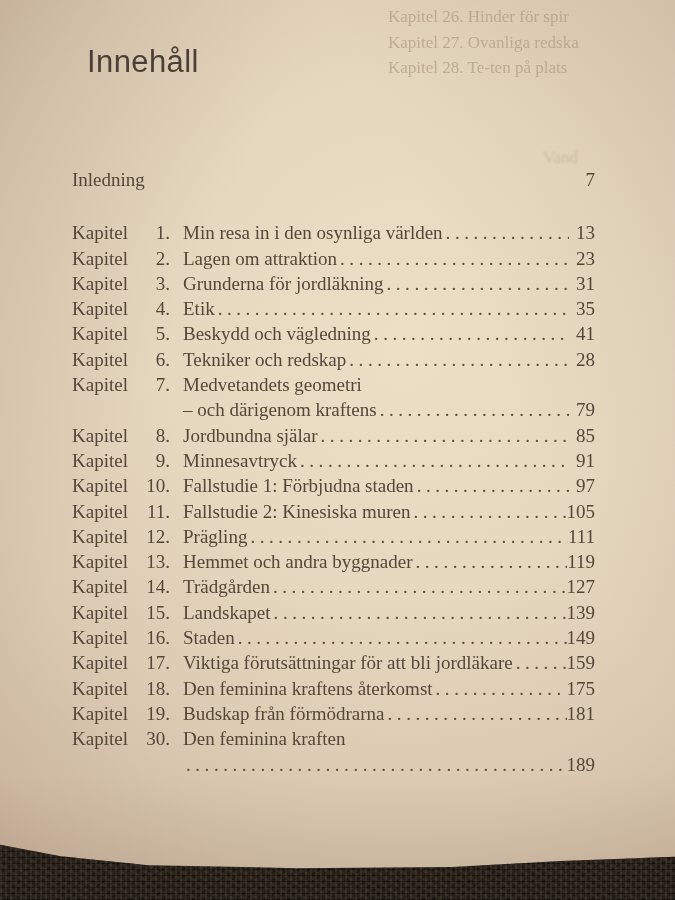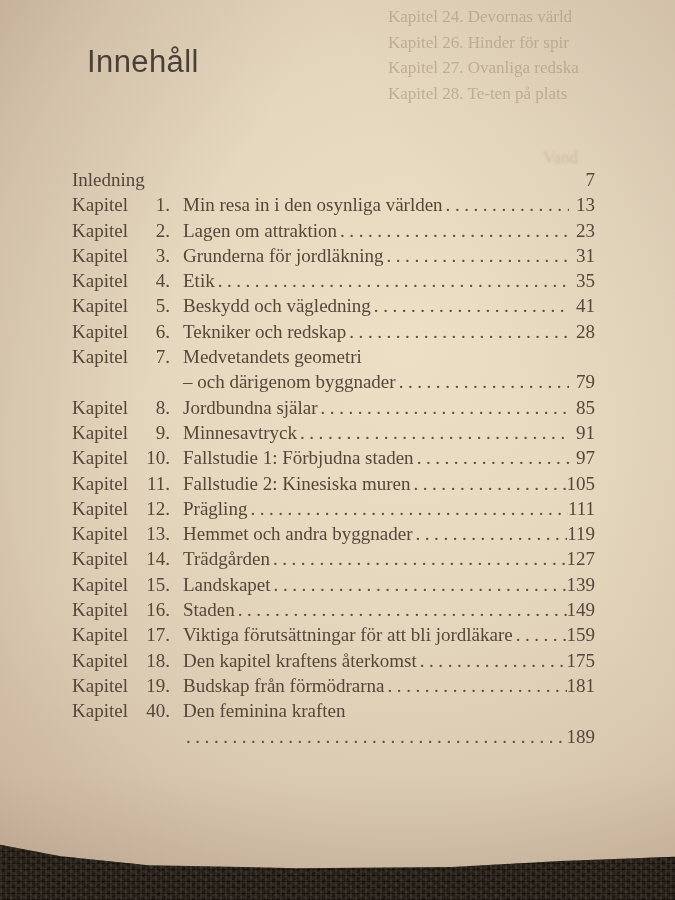--- a/index.html
+++ b/index.html
@@ -43,42 +43,41 @@
   .row{display:flex;align-items:baseline;white-space:nowrap;}
   .lab{flex:none;width:66px;}
   .num{flex:none;width:32px;text-align:right;margin-right:13px;}
   .ttl{flex:none;}
   .indent{flex:none;width:111px;}
   .dots{
     flex:1 1 0;overflow:hidden;margin-left:3px;
     letter-spacing:4.55px;color:#5d4e40;
   }
   .pg{flex:none;min-width:26px;text-align:right;}
-  .row.intro{align-items:flex-end;}
+  .row.intro{margin-bottom:28px;align-items:flex-end;}
   .row.intro .ttl{min-width:88px;}
   
   .fabric{
     position:absolute;left:0;right:0;top:840px;height:60px;
     background:
       repeating-linear-gradient(90deg, rgba(135,115,94,.14) 0 2px, rgba(0,0,0,0) 2px 5px),
       repeating-linear-gradient(0deg, rgba(0,0,0,.42) 0 1px, rgba(0,0,0,0) 1px 6px),
       repeating-linear-gradient(35deg, rgba(96,82,66,.16) 0 3px, rgba(0,0,0,0) 3px 7px),
       repeating-linear-gradient(-35deg, rgba(0,0,0,.25) 0 2px, rgba(0,0,0,0) 2px 6px),
       #262019;
     clip-path: polygon(0 8%, 9% 27%, 22% 42%, 44% 47%, 67% 45%, 83% 35%, 100% 28%, 100% 100%, 0 100%);
   }
 </style>
 </head>
 <body>
 
 <div class="scene">
   <div class="page">
 
     <div class="ghost" id="ghost">
-        <div>Kapitel 24. Devornas värld</div>
         <div>Kapitel 26. Hinder för spir</div>
         <div>Kapitel 27. Ovanliga redska</div>
         <div>Kapitel 28. Te-ten på plats</div>
       </div>
     <div class="ghost-word">Vand</div>
 
     <h1 class="title">Innehåll</h1>
 
     <div class="toc">
       <div class="row intro">
@@ -129,21 +128,21 @@
             <span class="dots">..............................................................................................................</span>
             <span class="pg">28</span>
           </div>
           <div class="row">
             <span class="lab">Kapitel</span>
             <span class="num">7.</span>
             <span class="ttl">Medvetandets geometri</span>
           </div>
           <div class="row">
             <span class="indent"></span>
-            <span class="ttl">– och därigenom byggnader</span>
+            <span class="ttl">– och därigenom kraftens</span>
             <span class="dots">..............................................................................................................</span>
             <span class="pg">79</span>
           </div>
           <div class="row">
             <span class="lab">Kapitel</span>
             <span class="num">8.</span>
             <span class="ttl">Jordbundna själar</span>
             <span class="dots">..............................................................................................................</span>
             <span class="pg">85</span>
           </div>
@@ -206,34 +205,34 @@
           <div class="row">
             <span class="lab">Kapitel</span>
             <span class="num">17.</span>
             <span class="ttl">Viktiga förutsättningar för att bli jordläkare</span>
             <span class="dots">..............................................................................................................</span>
             <span class="pg">159</span>
           </div>
           <div class="row">
             <span class="lab">Kapitel</span>
             <span class="num">18.</span>
-            <span class="ttl">Den kapitel kraftens återkomst</span>
+            <span class="ttl">Den feminina kraftens återkomst</span>
             <span class="dots">..............................................................................................................</span>
             <span class="pg">175</span>
           </div>
           <div class="row">
             <span class="lab">Kapitel</span>
             <span class="num">19.</span>
             <span class="ttl">Budskap från förmödrarna</span>
             <span class="dots">..............................................................................................................</span>
             <span class="pg">181</span>
           </div>
           <div class="row">
             <span class="lab">Kapitel</span>
-            <span class="num">40.</span>
+            <span class="num">30.</span>
             <span class="ttl">Den feminina kraften</span>
           </div>
           <div class="row">
             <span class="indent"></span>
             <span class="dots">..............................................................................................................</span>
             <span class="pg">189</span>
           </div>
         </div>
     </div>
   </div>

